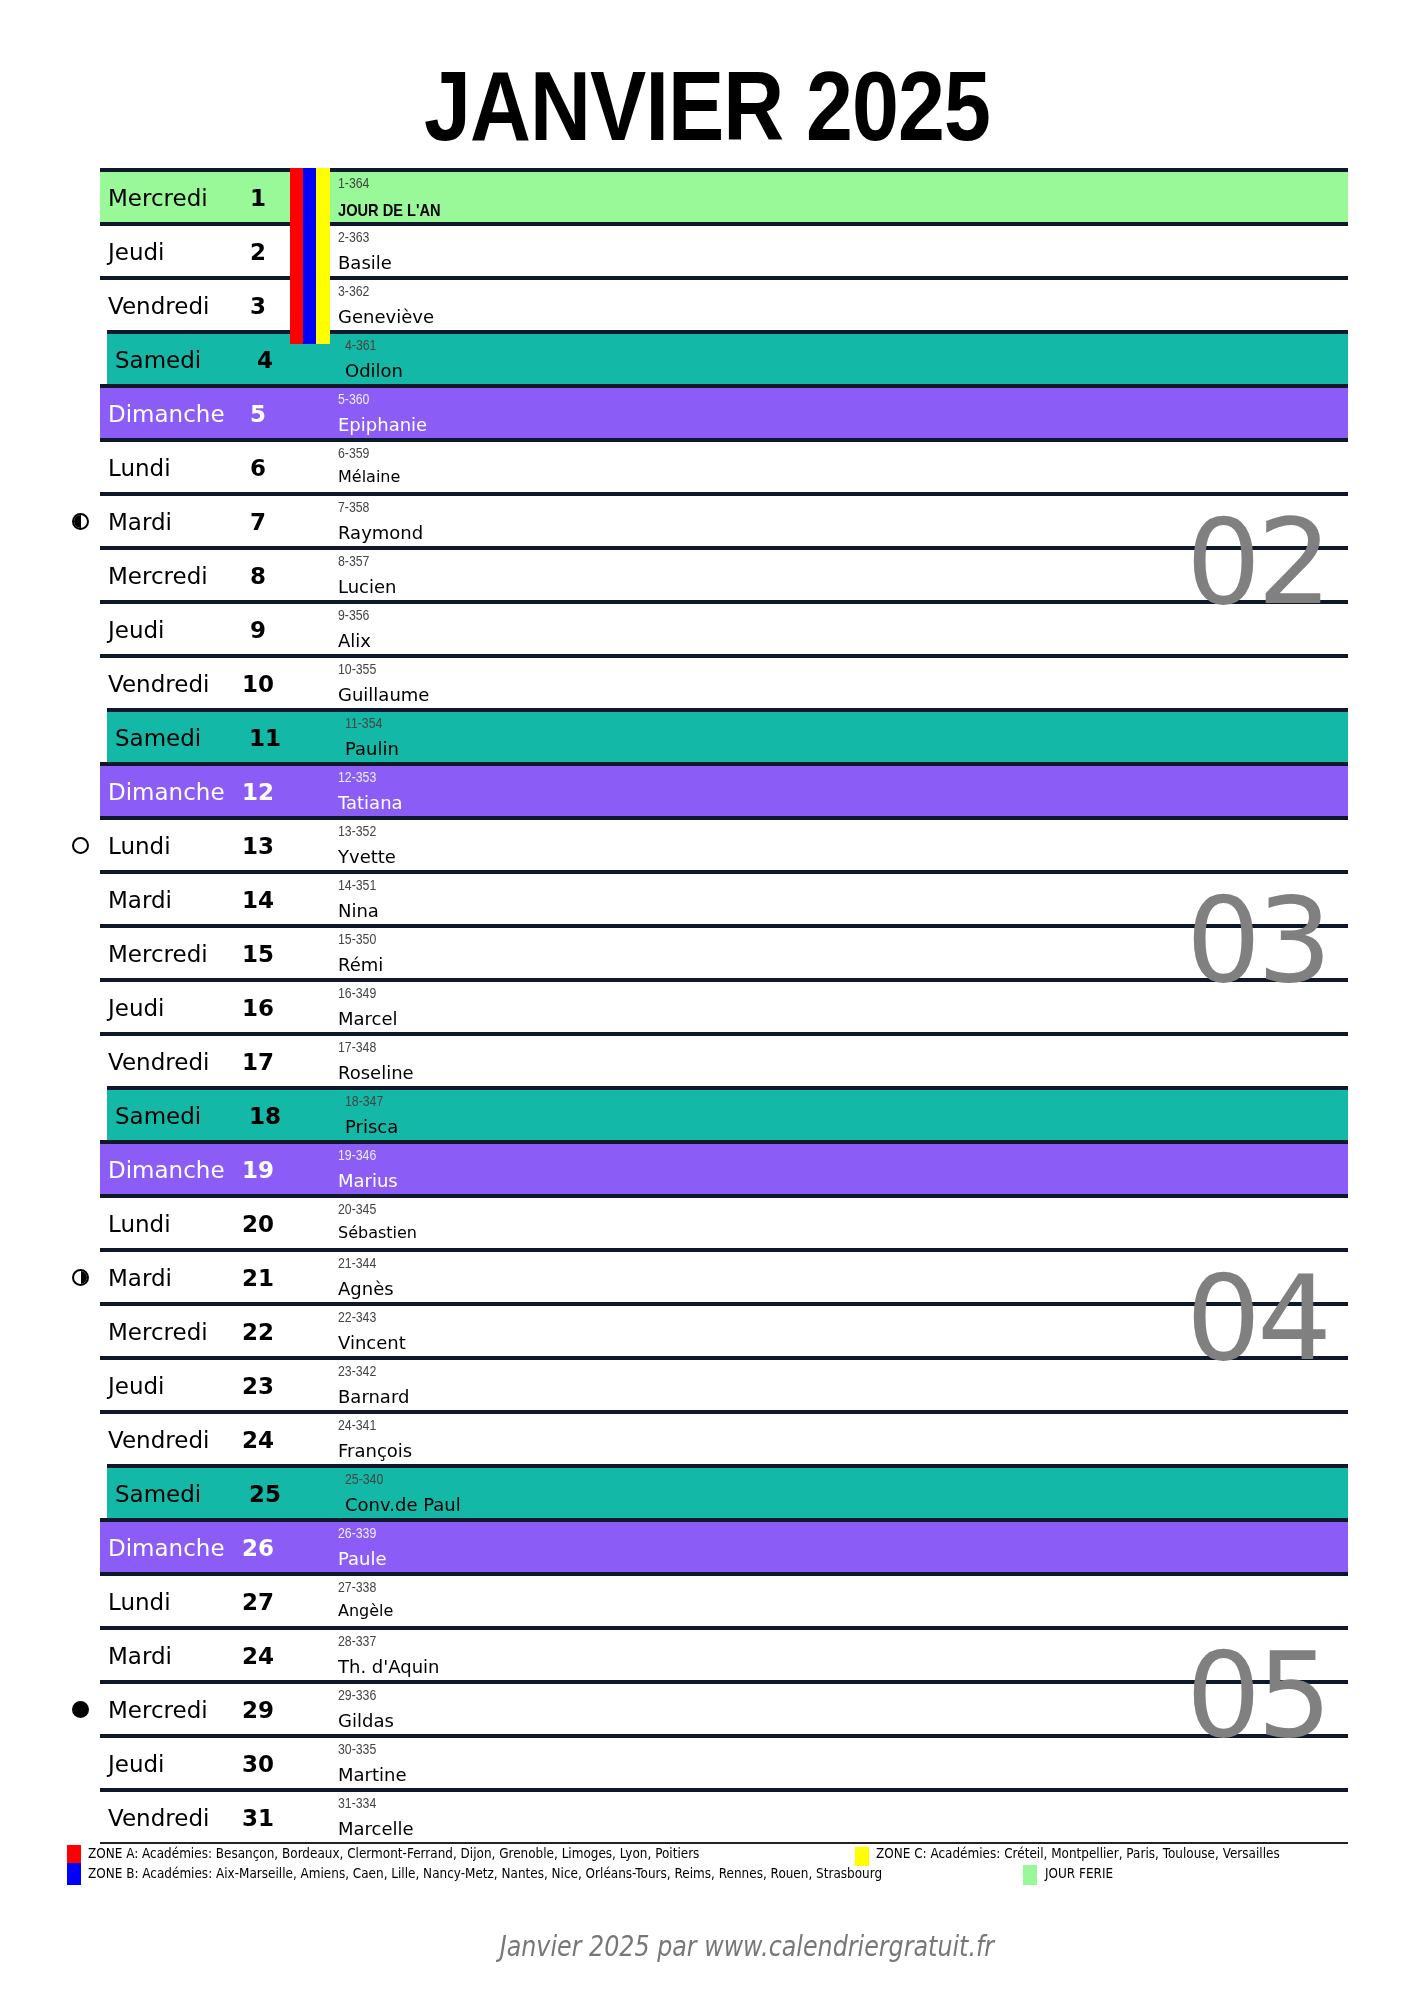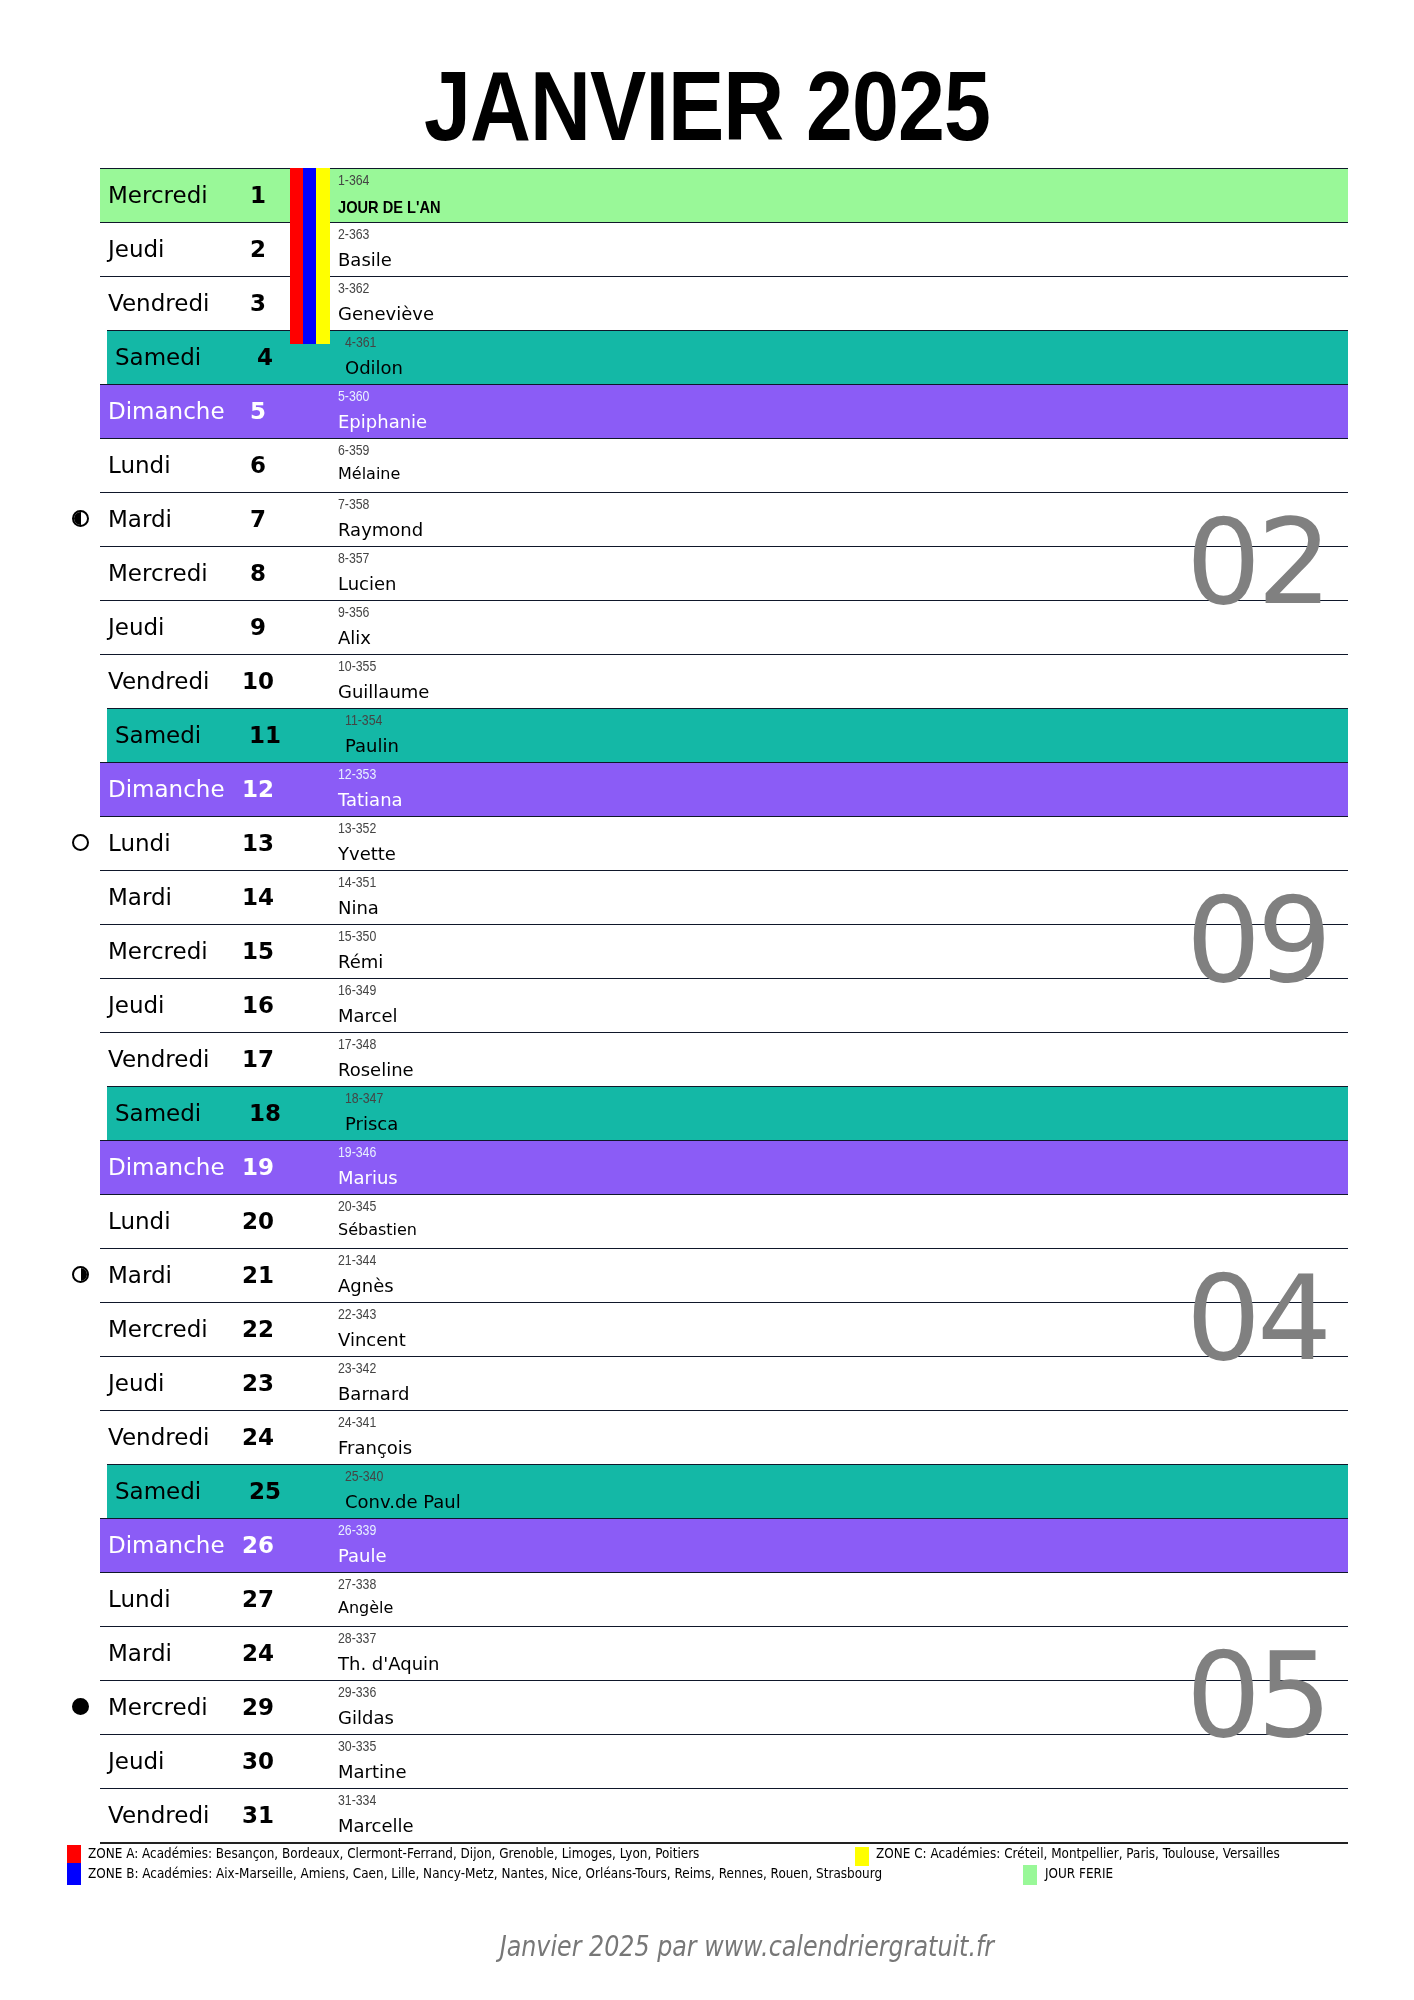--- a/index.html
+++ b/index.html
@@ -1,20 +1,20 @@
 <!DOCTYPE html>
 <html><head>
 <meta charset="utf-8">
 <style>
   html, body { margin:0; padding:0; background:#ffffff; }
   body { width:1414px; height:2000px; position:relative; overflow:hidden; font-family:"DejaVu Sans", sans-serif; color:#000; }
   .title { position:absolute; left:0; width:1414px; top:56px; text-align:center; font-family:"Liberation Sans", sans-serif; font-weight:bold; font-size:98px; line-height:100px; letter-spacing:-1px; }
   .title span { display:inline-block; transform:scaleX(0.86); transform-origin:center; }
   .table { position:absolute; left:100px; top:168px; width:1248px; }
-  .row { position:relative; height:54px; border-top:1px solid #0f172a; box-sizing:border-box; }
+  .row { position:relative; height:54px; border-top:4px solid #0f172a; box-sizing:border-box; }
   .row.last { border-bottom:2px solid #222; height:56px; }
   .row.holiday { background:#99f898; }
   .row.sat { background:#14b8a6;margin-left:7px; }
   .row.sun { background:#8b5cf6; }
   .row.sun .dayname, .row.sun .daynum, .row.sun .code, .row.sun .saint { color:#ffffff; }
   .row.sun .code { color:#e8f0ff; }
   .dayname { position:absolute; left:8px; top:0; height:52px; line-height:52px; font-size:23px; }
   .daynum { position:absolute; left:130px; width:56px; top:0; height:52px; line-height:52px; font-size:23px; font-weight:bold; text-align:center; }
   .code { position:absolute; left:238px; top:2px; font-family:"Liberation Sans", sans-serif; font-size:15px; color:#444; transform:scaleX(0.82); transform-origin:left; line-height:18px; }
   .saint { position:absolute; left:238px; top:25px; font-size:18px; line-height:24px; }
@@ -234,21 +234,21 @@
     </div>
   </div>
 
 <div class="strips">
   <div class="strip a"></div>
   <div class="strip b"></div>
   <div class="strip c"></div>
 </div>
 
 <div class="week" style="top:503px;">02</div>
-<div class="week" style="top:881px;">09</div>
+<div class="week" style="top:881px;">03</div>
 <div class="week" style="top:1259px;">04</div>
 <div class="week" style="top:1636px;">05</div>
 
 <div class="legend">
   <div class="swatch" style="left:67px; top:0px; height:18px; background:#ff0000;"></div>
   <div class="item" style="left:88px; top:-2px;">ZONE A: Académies: Besançon, Bordeaux, Clermont-Ferrand, Dijon, Grenoble, Limoges, Lyon, Poitiers</div>
   <div class="swatch" style="left:67px; top:18px; height:22px; background:#0000ff;"></div>
   <div class="item" style="left:88px; top:18px;">ZONE B: Académies: Aix-Marseille, Amiens, Caen, Lille, Nancy-Metz, Nantes, Nice, Orléans-Tours, Reims, Rennes, Rouen, Strasbourg</div>
   <div class="swatch" style="left:855px; top:2px; height:19px; background:#ffff00;"></div>
   <div class="item" style="left:876px; top:-2px;">ZONE C: Académies: Créteil, Montpellier, Paris, Toulouse, Versailles</div>

